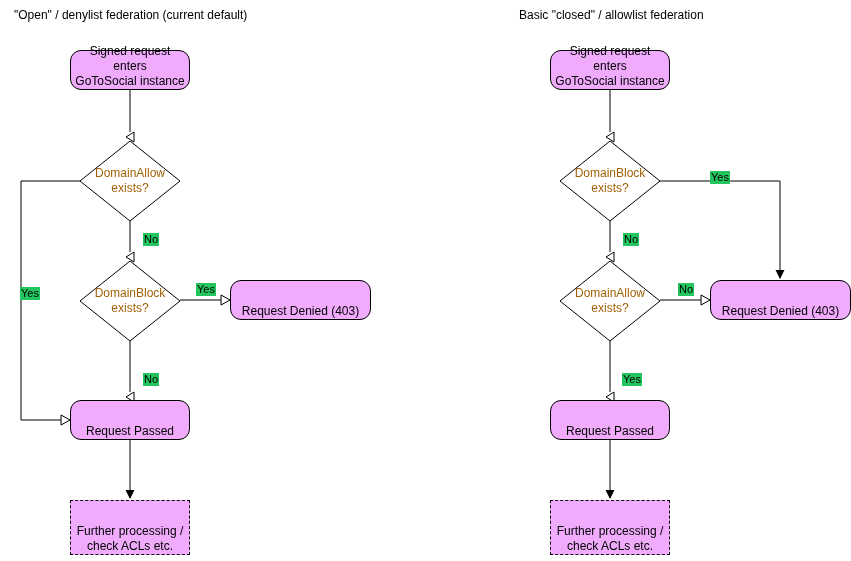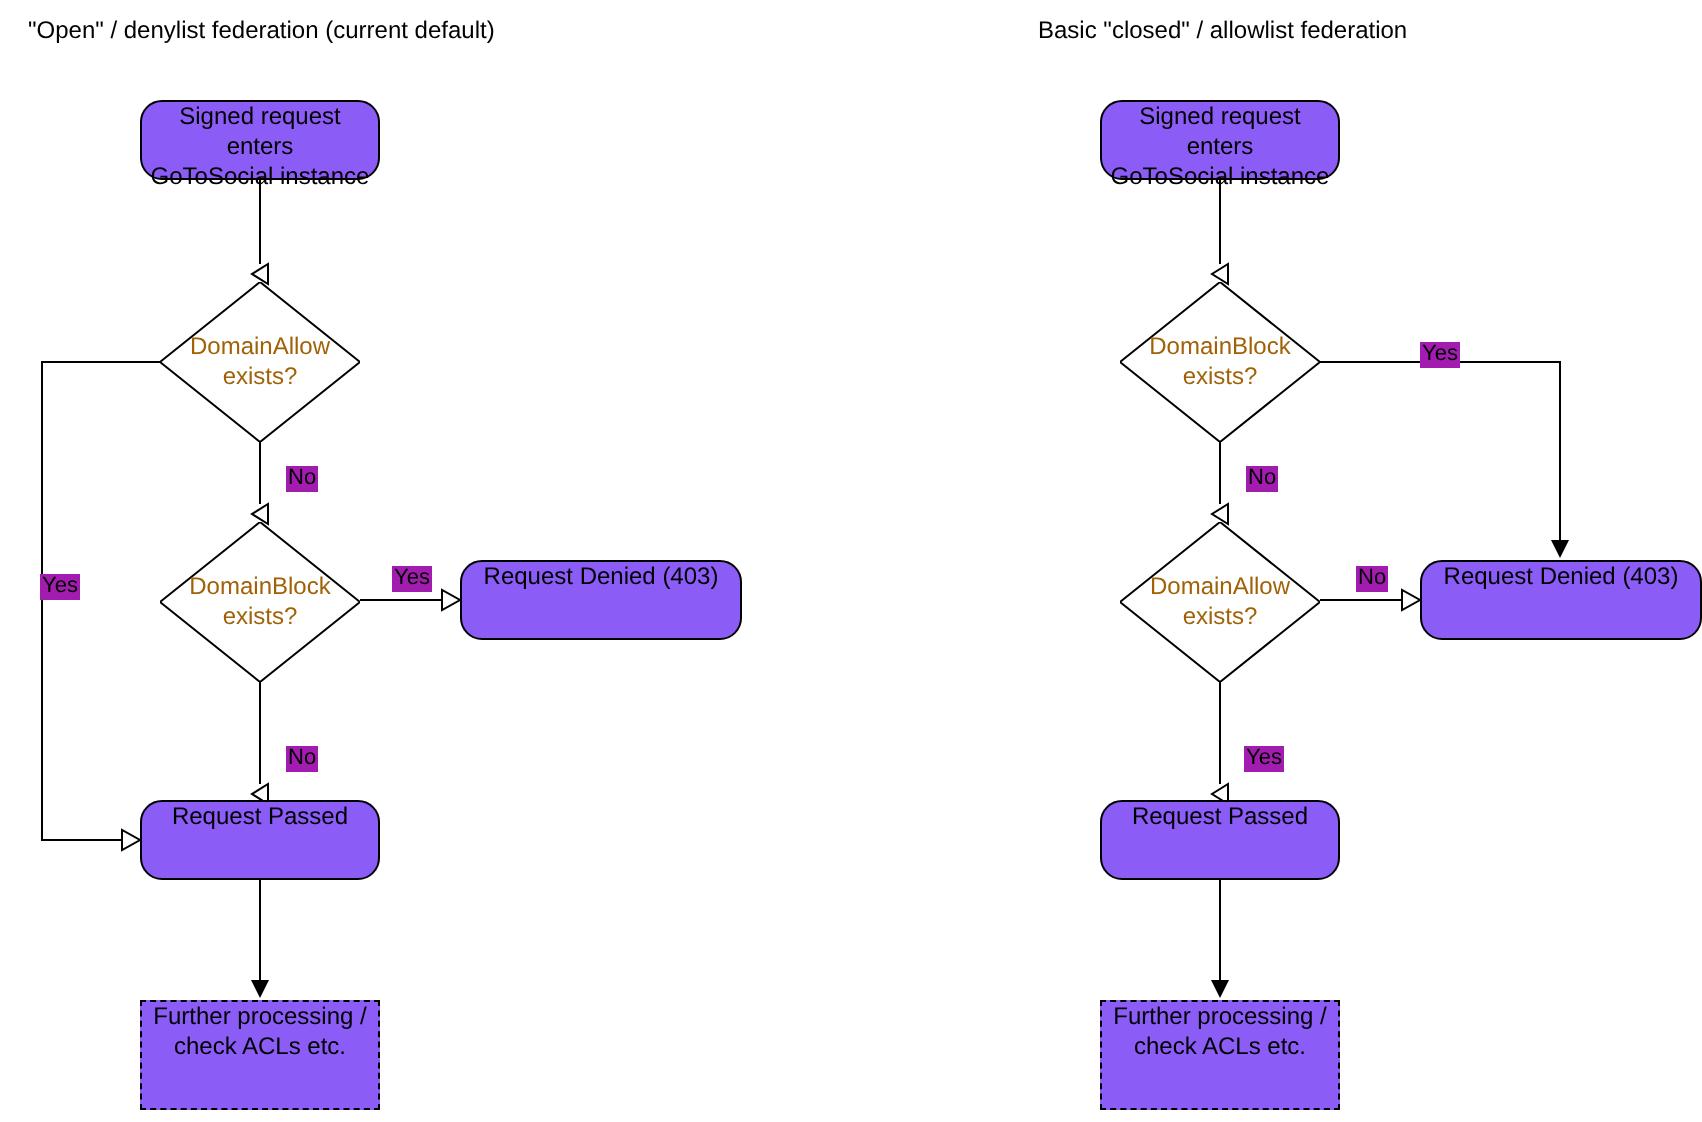--- a/index.html
+++ b/index.html
@@ -26,27 +26,27 @@
     position: absolute;
     font-size: 12px;
     color: #000000;
     white-space: nowrap;
     line-height: 14px;
   }
   .node {
     position: absolute;
     box-sizing: border-box;
     display: flex;
-    align-items: flex-start;
+    align-items: flex-end;
     justify-content: center;
     text-align: center;
     font-size: 12px;
     line-height: 15px;
     color: #000000;
-    background: #8b5cf6;
+    background: #f0abfc;
   }
   .node.rounded {
     border: 1px solid #000000;
     border-radius: 11px;
   }
   .node.dashed {
     border: 1px dashed #000000;
     border-radius: 0;
   }
   .node-label {
@@ -72,21 +72,21 @@
     line-height: 15px;
     text-align: center;
     color: #a16207;
     white-space: pre-line;
   }
   .edge-label {
     position: absolute;
     font-size: 11px;
     line-height: 13px;
     color: #000000;
-    background: #a21caf;
+    background: #22c55e;
     padding: 0 1px;
     white-space: nowrap;
   }
 </style>
 </head>
 <body>
 
 <div id="canvas">
 
   <svg width="851" height="561" style="position:absolute;left:0;top:0;">

